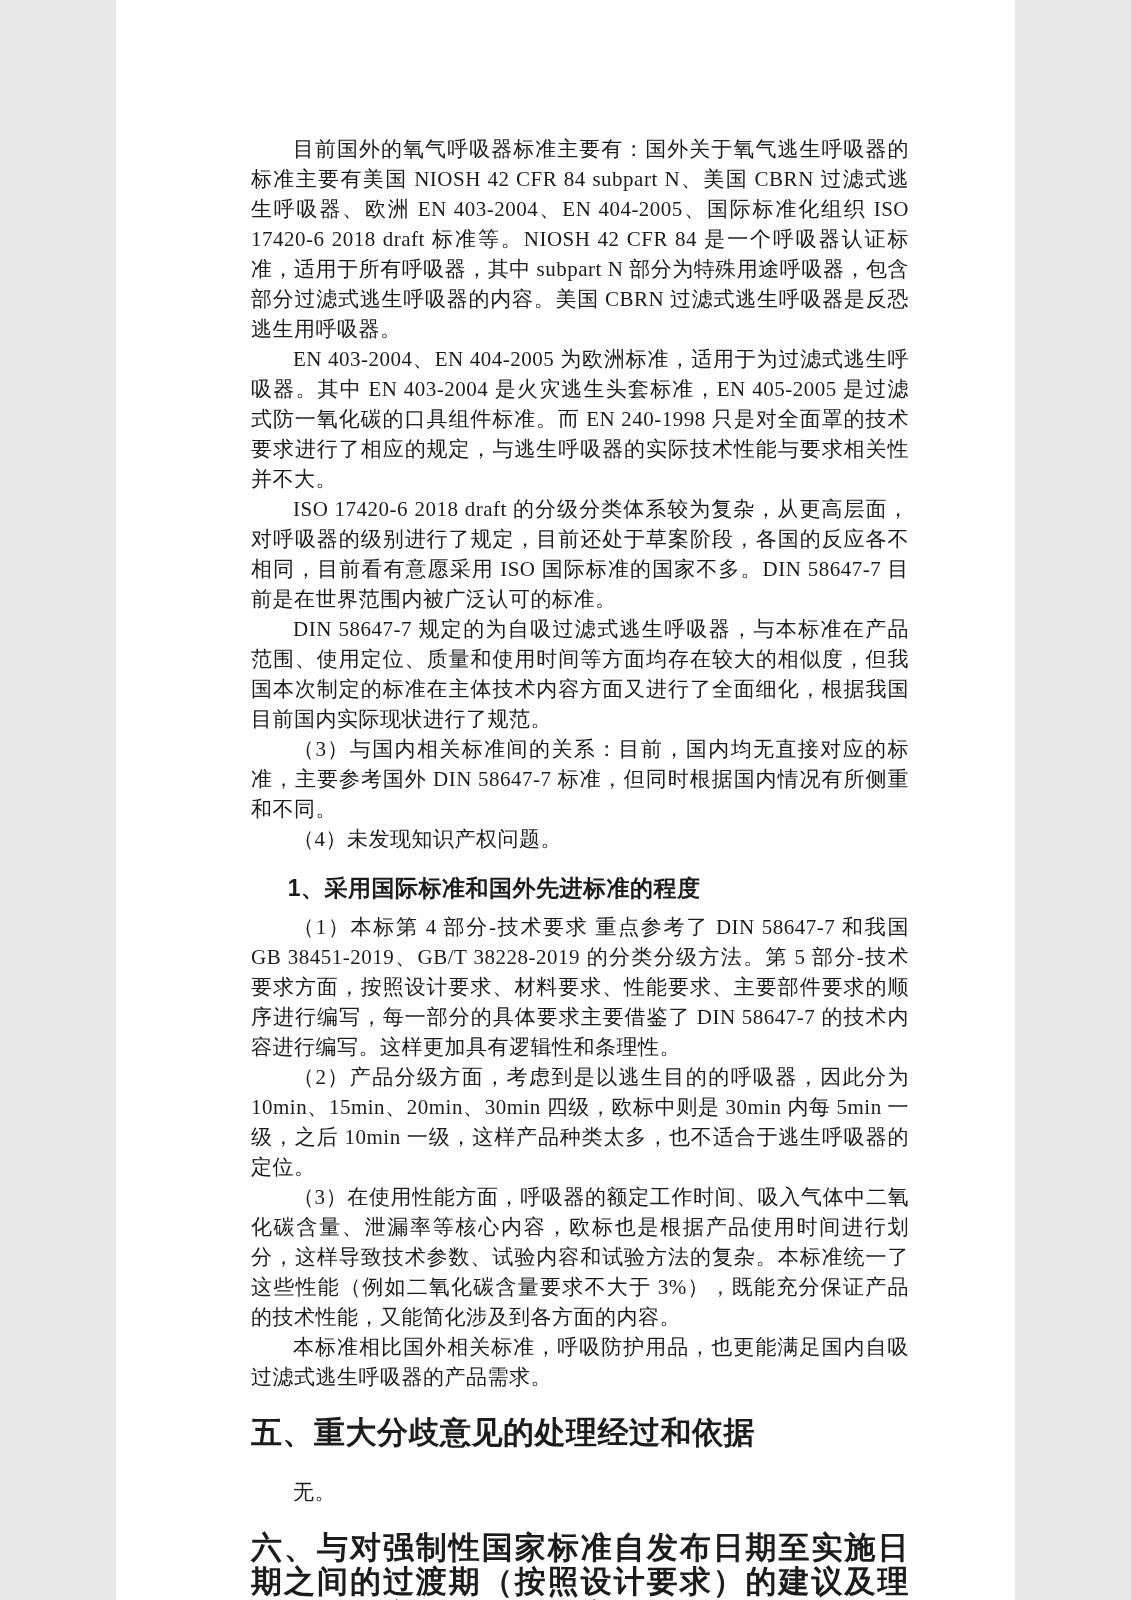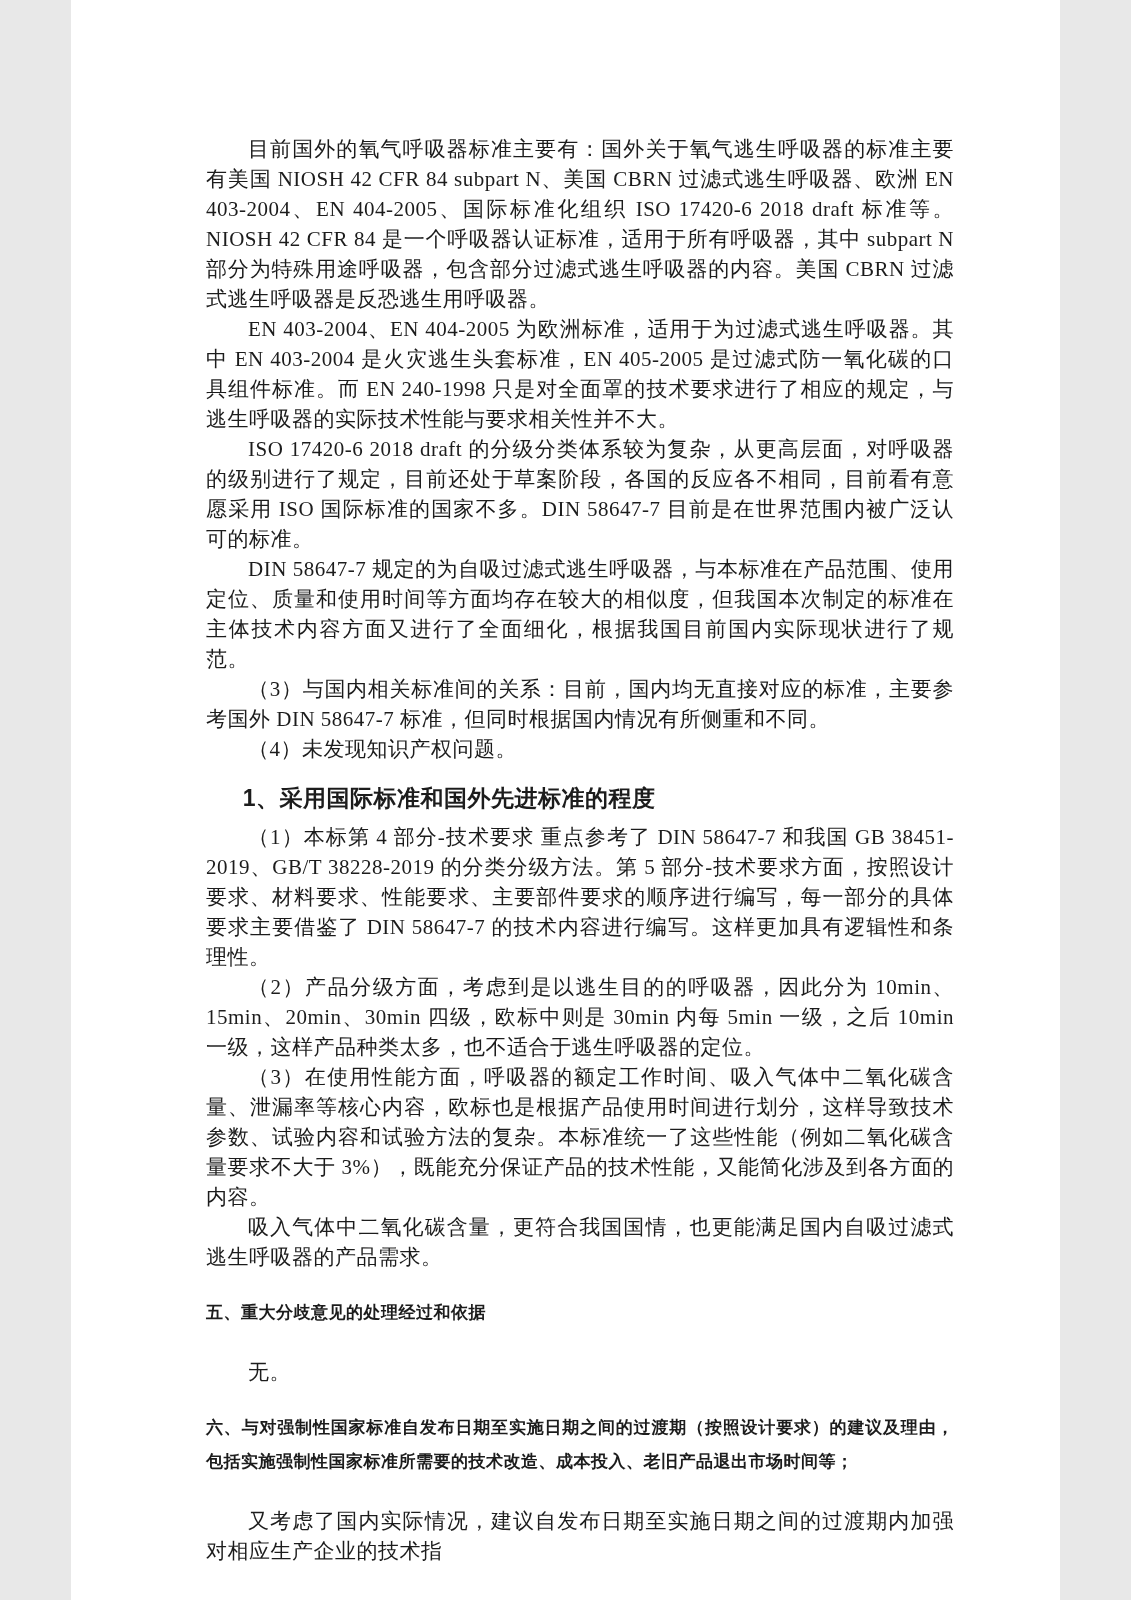--- a/index.html
+++ b/index.html
@@ -2,21 +2,21 @@
 <html lang="zh"><head>
 <meta charset="utf-8">
 <style>
   html, body {
     margin: 0;
     padding: 0;
     background: #e8e8e8;
   }
   .page {
     position: relative;
-    width: 989px;
+    width: 899px;
     height: 1600px;
     margin: 0 auto;
     background: #ffffff;
     overflow: hidden;
     color: #1c1c1c;
     box-sizing: border-box;
   }
   .content {
     box-sizing: border-box;
     padding: 134px 106px 0 135px;
@@ -35,21 +35,21 @@
     font-family: "Liberation Sans", "DejaVu Sans", sans-serif;
     font-size: 23px;
     line-height: 33px;
     font-weight: bold;
     text-indent: 1.6em;
     margin: 18px 0 7px 0;
     letter-spacing: 0.5px;
   }
   .main-heading {
     font-family: Liberation Sans, sans-serif;
-    font-size: 17px;
+    font-size: 31px;
     line-height: 34px;
     font-weight: bold;
     text-align: justify;
     text-justify: inter-ideograph;
     margin: 24px 0 27px 0;
     letter-spacing: 0.5px;
   }
 </style>
 </head>
 <body>
@@ -60,21 +60,21 @@
         <p class="body-para">目前国外的氧气呼吸器标准主要有：国外关于氧气逃生呼吸器的标准主要有美国 NIOSH 42 CFR 84 subpart N、美国 CBRN 过滤式逃生呼吸器、欧洲 EN 403-2004、EN 404-2005、国际标准化组织 ISO 17420-6 2018 draft 标准等。NIOSH 42 CFR 84 是一个呼吸器认证标准，适用于所有呼吸器，其中 subpart N 部分为特殊用途呼吸器，包含部分过滤式逃生呼吸器的内容。美国 CBRN 过滤式逃生呼吸器是反恐逃生用呼吸器。</p>
         <p class="body-para">EN 403-2004、EN 404-2005 为欧洲标准，适用于为过滤式逃生呼吸器。其中 EN 403-2004 是火灾逃生头套标准，EN 405-2005 是过滤式防一氧化碳的口具组件标准。而 EN 240-1998 只是对全面罩的技术要求进行了相应的规定，与逃生呼吸器的实际技术性能与要求相关性并不大。</p>
         <p class="body-para">ISO 17420-6 2018 draft 的分级分类体系较为复杂，从更高层面，对呼吸器的级别进行了规定，目前还处于草案阶段，各国的反应各不相同，目前看有意愿采用 ISO 国际标准的国家不多。DIN 58647-7 目前是在世界范围内被广泛认可的标准。</p>
         <p class="body-para">DIN 58647-7 规定的为自吸过滤式逃生呼吸器，与本标准在产品范围、使用定位、质量和使用时间等方面均存在较大的相似度，但我国本次制定的标准在主体技术内容方面又进行了全面细化，根据我国目前国内实际现状进行了规范。</p>
         <p class="body-para">（3）与国内相关标准间的关系：目前，国内均无直接对应的标准，主要参考国外 DIN 58647-7 标准，但同时根据国内情况有所侧重和不同。</p>
         <p class="body-para">（4）未发现知识产权问题。</p>
         <h3 class="sub-heading">1、采用国际标准和国外先进标准的程度</h3>
         <p class="body-para">（1）本标第 4 部分-技术要求 重点参考了 DIN 58647-7 和我国 GB 38451-2019、GB/T 38228-2019 的分类分级方法。第 5 部分-技术要求方面，按照设计要求、材料要求、性能要求、主要部件要求的顺序进行编写，每一部分的具体要求主要借鉴了 DIN 58647-7 的技术内容进行编写。这样更加具有逻辑性和条理性。</p>
         <p class="body-para">（2）产品分级方面，考虑到是以逃生目的的呼吸器，因此分为 10min、15min、20min、30min 四级，欧标中则是 30min 内每 5min 一级，之后 10min 一级，这样产品种类太多，也不适合于逃生呼吸器的定位。</p>
         <p class="body-para">（3）在使用性能方面，呼吸器的额定工作时间、吸入气体中二氧化碳含量、泄漏率等核心内容，欧标也是根据产品使用时间进行划分，这样导致技术参数、试验内容和试验方法的复杂。本标准统一了这些性能（例如二氧化碳含量要求不大于 3%），既能充分保证产品的技术性能，又能简化涉及到各方面的内容。</p>
-        <p class="body-para">吸入气体中二氧化碳含量，更符合我国国情，也更能满足国内自吸过滤式逃生呼吸器的产品需求。</p>
+        <p class="body-para">本标准相比国外相关标准，呼吸防护用品，也更能满足国内自吸过滤式逃生呼吸器的产品需求。</p>
         <h2 class="main-heading">五、重大分歧意见的处理经过和依据</h2>
         <p class="body-para">无。</p>
         <h2 class="main-heading">六、与对强制性国家标准自发布日期至实施日期之间的过渡期（按照设计要求）的建议及理由，包括实施强制性国家标准所需要的技术改造、成本投入、老旧产品退出市场时间等；</h2>
         <p class="body-para">又考虑了国内实际情况，建议自发布日期至实施日期之间的过渡期内加强对相应生产企业的技术指</p>
       </div>
 
   </div>
 </div>
 
 </body></html>

